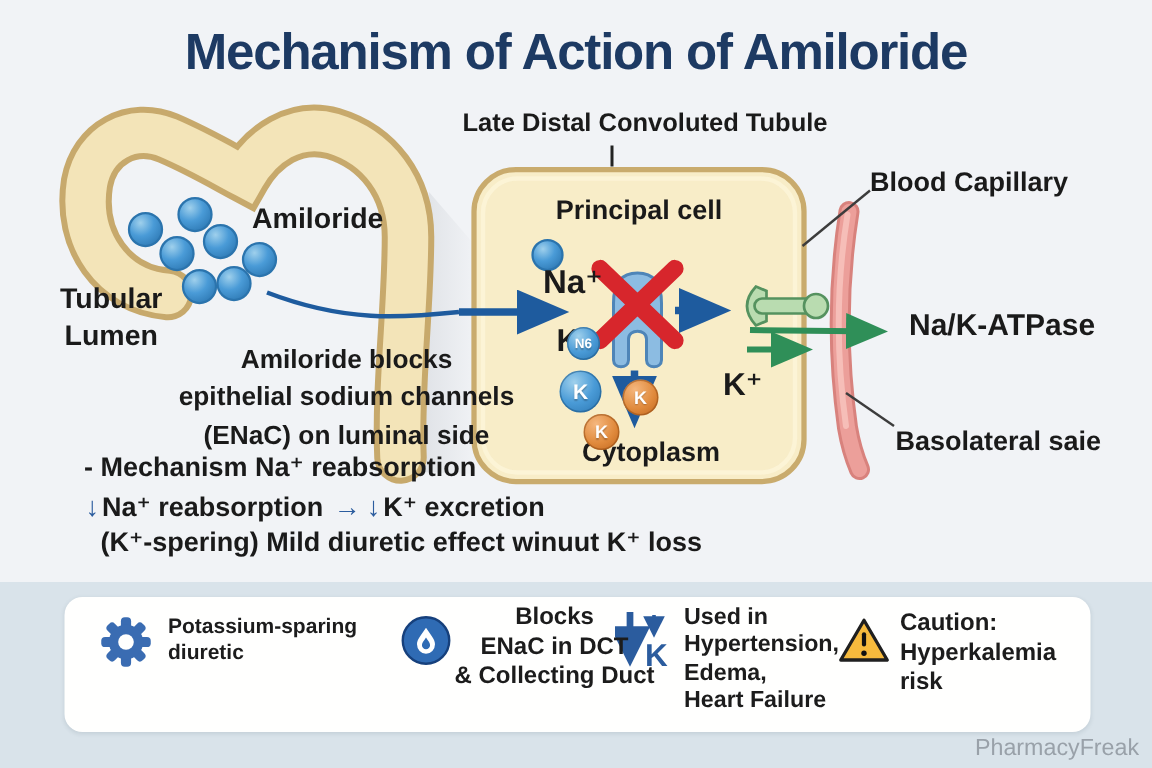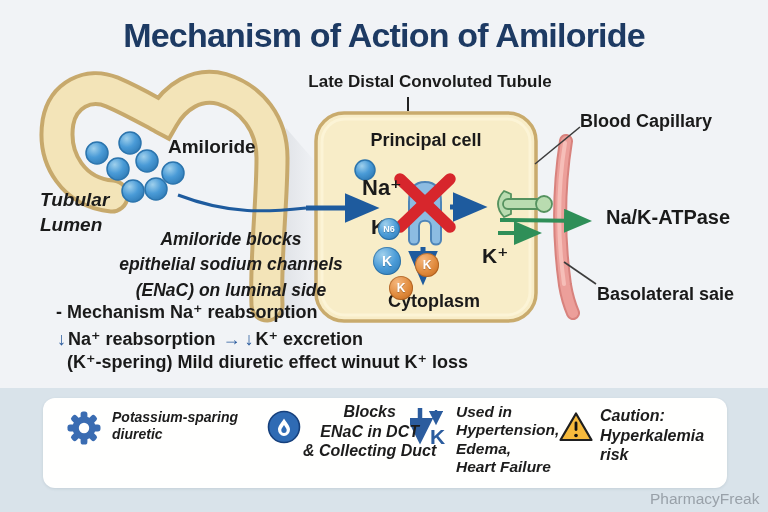--- a/index.html
+++ b/index.html
@@ -2,22 +2,22 @@
 <html><head>
 <meta charset="utf-8">
 <style>
   * { margin:0; padding:0; box-sizing:border-box; }
   body { font-family:"Liberation Sans","DejaVu Sans",sans-serif; background:#e8eaed; }
   #stage {
     position:relative; width:768px; height:512px; overflow:hidden;
     background:#f1f3f6;
   }
   .abs { position:absolute; }
-  .lbl { color:#1a1a1a; font-weight:600; white-space:nowrap; }
-  .pre { white-space:pre-line;font-style:italic; }
+  .lbl { color:#1a1a1a; font-weight:600; white-space:nowrap;text-align:center; }
+  .pre { white-space:pre-line; }
   #title {
     top:16px; left:0; width:768px; text-align:center;
     font-size:34px; font-weight:bold; color:#1d3a63; letter-spacing:-0.8px;
   }
   #lbl-late-dct { top:72px; left:240px; width:380px; text-align:center; font-size:17px; }
   #lbl-principal { top:130px; left:316px; width:220px; text-align:center; font-size:18px; }
   #lbl-amiloride { top:136px; left:168px; font-size:19px; }
   #lbl-tubular { top:188px; left:40px; font-size:19px; line-height:1.3; }
   #lbl-blocks { top:227px; left:105px; width:252px; text-align:center; font-size:17.5px; line-height:1.45; }
   #lbl-na { top:175px; left:362px; font-size:22px; font-weight:bold; }

